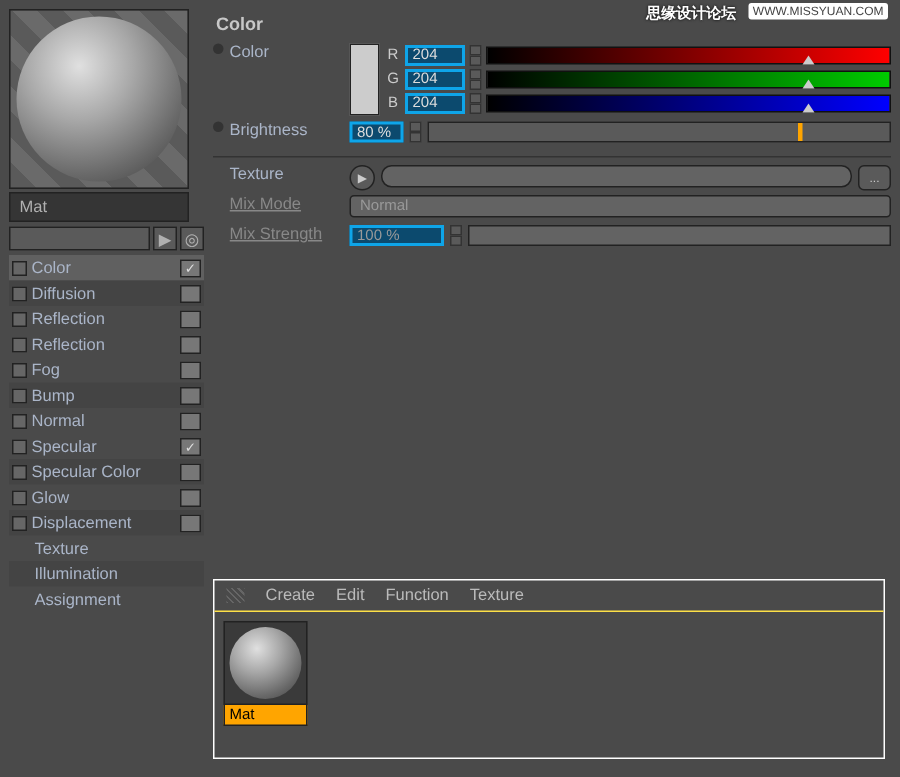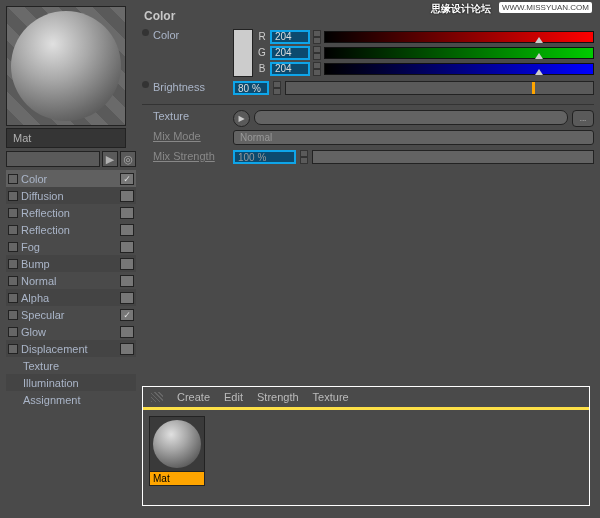--- a/index.html
+++ b/index.html
@@ -40,21 +40,21 @@
   .slider-mark { position: absolute; bottom: -1px; width: 0; height: 0; border-left: 4px solid transparent; border-right: 4px solid transparent; border-bottom: 6px solid #ccc; transform: translateX(-50%); }
   .brightness-bar { flex: 1; height: 14px; background: #5a5a5a; border: 1px solid #222; position: relative; }
   .brightness-fill { position: absolute; top: 0; height: 100%; width: 3px; background: #ffa500; }
   .wide-input { flex: 1; height: 15px; background: #636363; border: 1px solid #222; border-radius: 7px; }
   .round-btn { width: 17px; height: 17px; border-radius: 50%; background: #5a5a5a; border: 1px solid #222; display: flex; align-items: center; justify-content: center; cursor: pointer; font-size: 8px; color: #ccc; }
   .divider { height: 1px; background: #333; margin: 3px 0 5px 0; }
   .watermark { position: absolute; top: -4px; right: 2px; display: flex; align-items: flex-start; gap: 8px; font-size: 10px; }
   .wm-text { color: #fff; text-shadow: 0 0 2px #000; font-weight: bold; }
   .wm-box { background: #ffffff; color: #444; padding: 1px 3px; border-radius: 2px; font-size: 8px; }
   .material-browser { position: absolute; bottom: 6px; left: 0; right: 4px; border: 1px solid #fff; background: #4a4a4a; padding: 0; height: 120px; }
-  .browser-menu { display: flex; align-items: center; gap: 14px; padding: 4px 8px; border-bottom: 3px solid #fde047; font-size: 11px; color: #bbb; }
+  .browser-menu { display: flex; align-items: center; gap: 14px; padding: 4px 8px; border-bottom: 1px solid #fde047; font-size: 11px; color: #bbb; }
   .browser-menu span { cursor: pointer; }
   .menu-grip { width: 12px; height: 10px; background: repeating-linear-gradient(45deg, #666 0 1px, transparent 1px 3px); }
   .thumb-area { padding: 6px; display: flex; }
   .mat-thumb { width: 56px; cursor: pointer; }
   .thumb-sphere-box { width: 56px; height: 56px; background: #3a3a3a; border: 1px solid #222; display: flex; align-items: center; justify-content: center; }
   .sphere-sm { width: 48px; height: 48px; border-radius: 50%; background: radial-gradient(circle at 38% 30%, #e0e0e0 0%, #a8a8a8 35%, #6a6a6a 70%, #3a3a3a 100%); }
   .thumb-label { background: #ffa500; color: #000; padding: 1px 3px; font-size: 10px; border: 1px solid #222; border-top: none; }
 </style>
 </head>
 <body>
@@ -99,29 +99,29 @@
         <div class="channel-row alt">
           <div class="channel-cb"></div>
           <div class="channel-label">Bump</div>
           <div class="channel-end"></div>
         </div>
         <div class="channel-row">
           <div class="channel-cb"></div>
           <div class="channel-label">Normal</div>
           <div class="channel-end"></div>
         </div>
-        <div class="channel-row alt">
-          <div class="channel-cb"></div>
-          <div class="channel-label">Alpha</div>
-          <div class="channel-end"></div>
-        </div>
         <div class="channel-row">
           <div class="channel-cb"></div>
           <div class="channel-label">Specular</div>
           <div class="channel-end checked"></div>
+        </div>
+        <div class="channel-row alt">
+          <div class="channel-cb"></div>
+          <div class="channel-label">Specular Color</div>
+          <div class="channel-end"></div>
         </div>
         <div class="channel-row">
           <div class="channel-cb"></div>
           <div class="channel-label">Glow</div>
           <div class="channel-end"></div>
         </div>
         <div class="channel-row alt">
           <div class="channel-cb"></div>
           <div class="channel-label">Displacement</div>
           <div class="channel-end"></div>
@@ -227,21 +227,21 @@
           <div></div>
         </div>
       <div class="brightness-bar" style="background:#636363"></div>
     </div>
 
     <div class="material-browser">
       <div class="browser-menu">
         <div class="menu-grip"></div>
         <span>Create</span>
         <span>Edit</span>
-        <span>Strength</span>
+        <span>Function</span>
         <span>Texture</span>
       </div>
       <div class="thumb-area">
         <div class="mat-thumb">
           <div class="thumb-sphere-box">
               <div class="sphere-sm"></div>
             </div>
           <div class="thumb-label">Mat</div>
         </div>
       </div>

